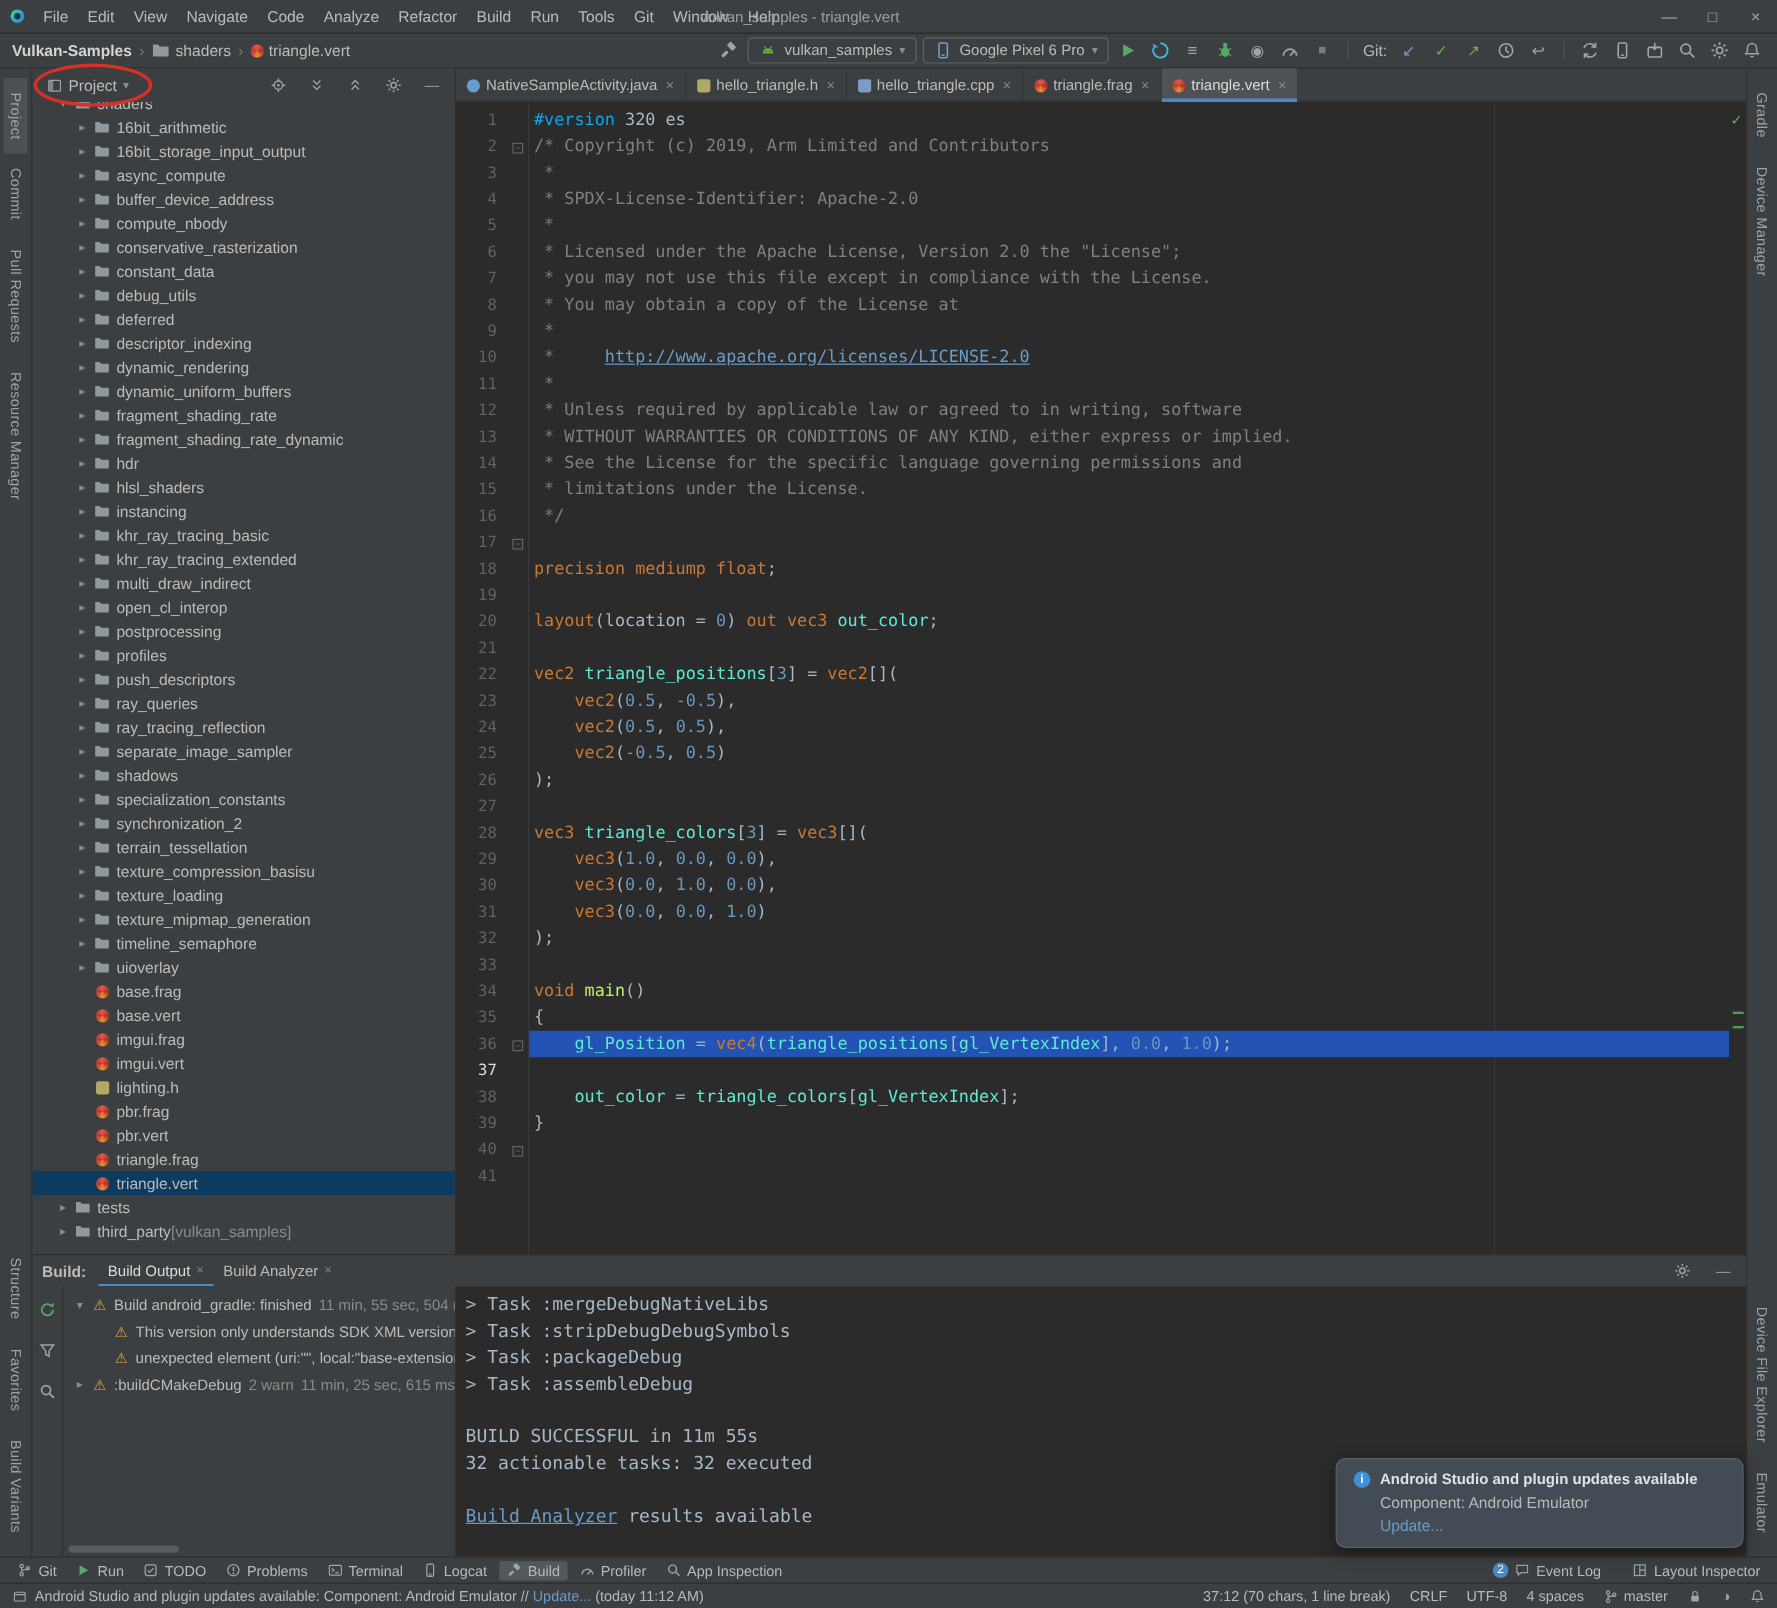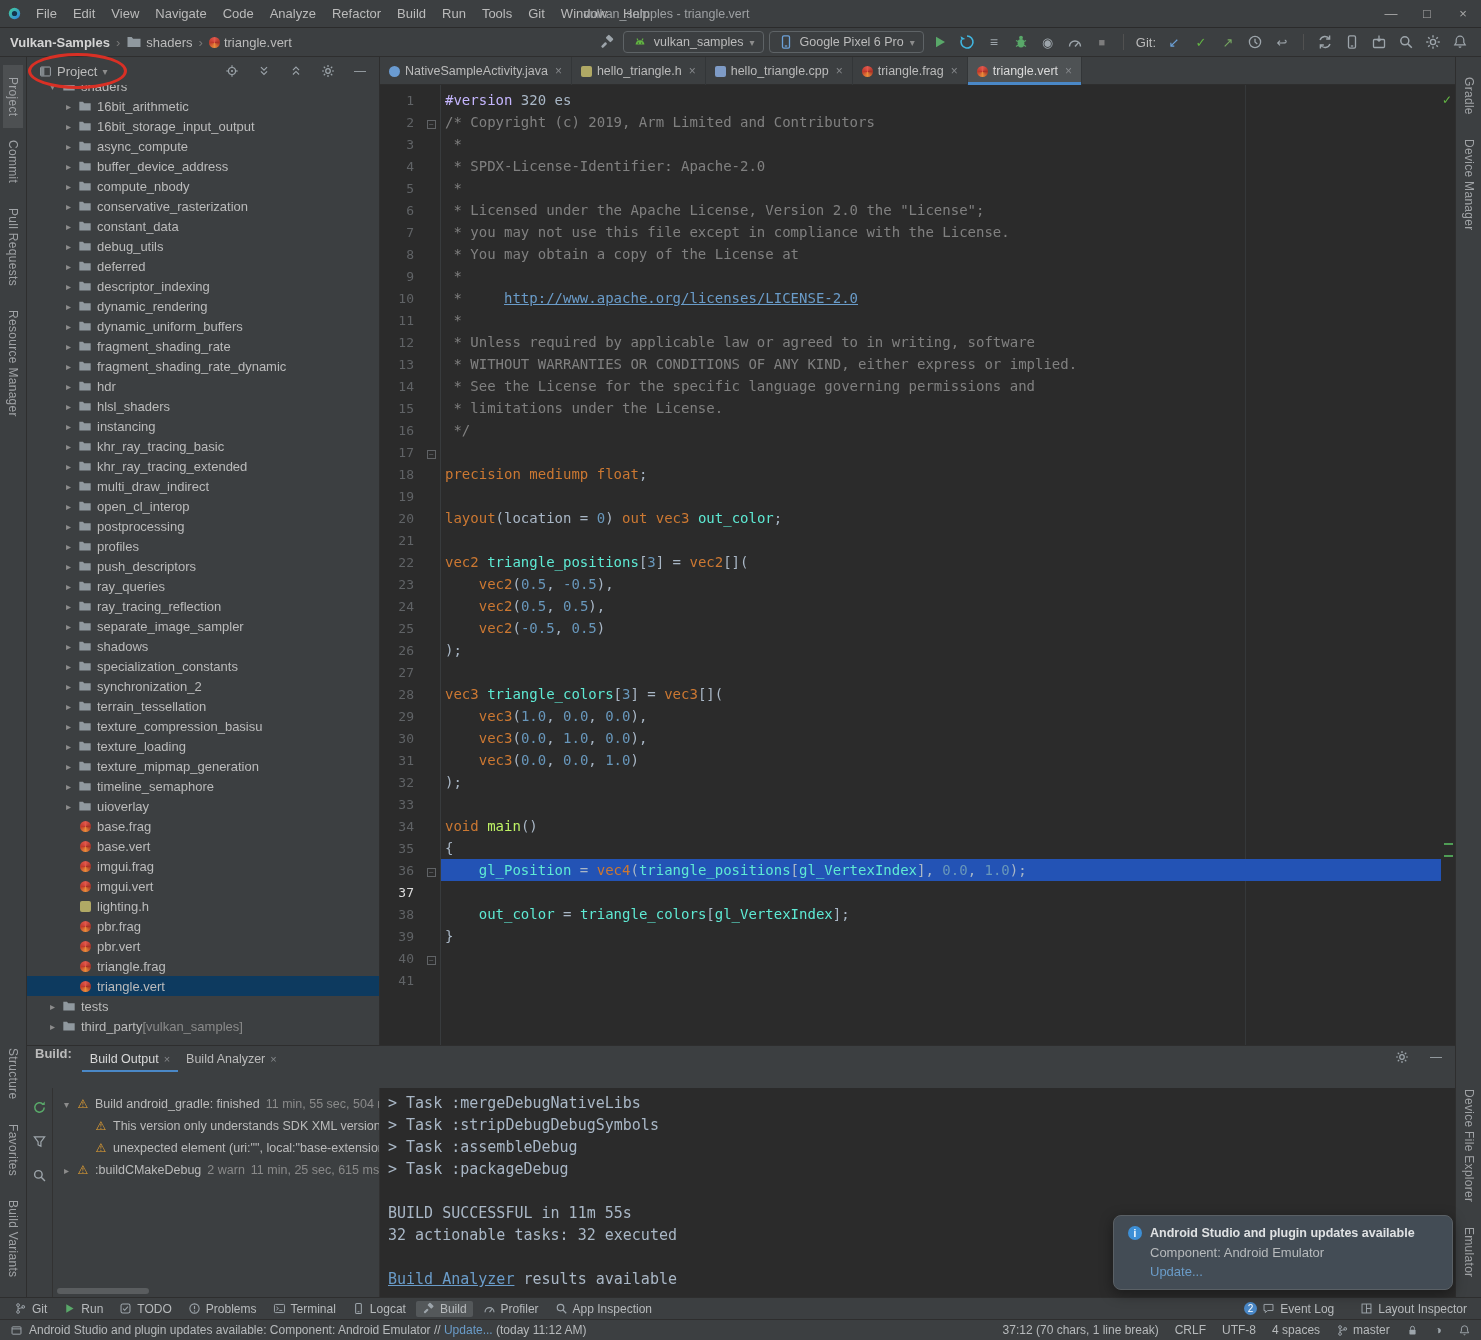--- a/index.html
+++ b/index.html
@@ -80,31 +80,31 @@
   .lnum{width:34px;text-align:right}
   .gfold{flex:1;text-align:right;padding-right:4px}
   .foldbox{display:inline-block;width:9px;height:9px;line-height:7px;border:1px solid #606366;
     font-size:8px;text-align:center;color:#606366}
   .codecol{flex:1;position:relative;padding-top:4px;overflow:hidden}
   .margin-guide{position:absolute;top:0;bottom:0;left:804px;width:1px;background:#35383a}
   .codelines{position:relative}
   .crow{height:22px;display:flex;align-items:center;font-family:"DejaVu Sans Mono",monospace;
     font-size:14px;white-space:pre;color:#a9b7c6;padding-left:4px}
   .crow.sel{background:#2353b5}
-  .tok-kw{color:#cc7832}.tok-n{color:#6897bb}.tok-c{color:#808080}.tok-pp{color:#c4b5fd}
+  .tok-kw{color:#cc7832}.tok-n{color:#6897bb}.tok-c{color:#808080}.tok-pp{color:#0ea5e9}
   .tok-v{color:#5eead4}.tok-fn{color:#bef264}.tok-t{color:#a9b7c6}
   .tok-lnk{color:#6a9cc9;text-decoration:underline}
   .escroll{width:14px;min-width:14px;position:relative;background:#2b2b2b}
   .echeck{position:absolute;top:8px;left:1px;color:#62b543;font-size:12px}
   .emark{position:absolute;right:2px;width:9px;height:2px;background:#4f9d55}
 
   
   .build{height:252px;min-height:252px;border-top:1px solid #2e2e2e;display:flex;
     flex-direction:column;background:#3c3f41}
-  .bhead{height:42px;min-height:26px;display:flex;align-items:flex-start;padding:0 8px;gap:2px}
+  .bhead{height:26px;min-height:26px;display:flex;align-items:center;padding:0 8px;gap:2px}
   .blabel{font-weight:bold;color:#bbbbbb;margin-right:8px}
   .btab{display:inline-flex;align-items:center;gap:5px;padding:0 8px;height:26px;font-size:12.5px;color:#bbbbbb}
   .btab.active{box-shadow:inset 0 -2px 0 #4a88c7;color:#dadada}
   .btab .close{color:#85888b;font-size:11px}
   .bhead-icons{margin-left:auto;display:flex;gap:12px;align-items:center}
   .bhead-icons svg{width:14px;height:14px}
   .bbody{flex:1;display:flex;min-height:0}
   .bgutter{width:26px;min-width:26px;border-right:1px solid #323232;display:flex;
     flex-direction:column;align-items:center;padding-top:8px;gap:12px}
   .bgutter svg{width:15px;height:15px}
@@ -1177,22 +1177,22 @@
                   <span class="tlabel">:buildCMakeDebug</span>
                   <span class="info">2 warn</span>
                   <span class="time">11 min, 25 sec, 615 ms</span>
                 </div>
               </div>
             <div class="bhscroll"></div>
           </div>
           <div class="bconsole">
               <div class="conrow"><span class="tok-t">&gt; Task :mergeDebugNativeLibs</span></div>
               <div class="conrow"><span class="tok-t">&gt; Task :stripDebugDebugSymbols</span></div>
+              <div class="conrow"><span class="tok-t">&gt; Task :packageDebug</span></div>
               <div class="conrow"><span class="tok-t">&gt; Task :assembleDebug</span></div>
-              <div class="conrow"><span class="tok-t">&gt; Task :packageDebug</span></div>
               <div class="conrow"> </div>
               <div class="conrow"><span class="tok-t">BUILD SUCCESSFUL in 11m 55s</span></div>
               <div class="conrow"><span class="tok-t">32 actionable tasks: 32 executed</span></div>
               <div class="conrow"> </div>
               <div class="conrow"><span class="tok-lnk">Build Analyzer</span><span class="tok-t"> results available</span></div>
             </div>
         </div>
       </div>
     </div>
 

